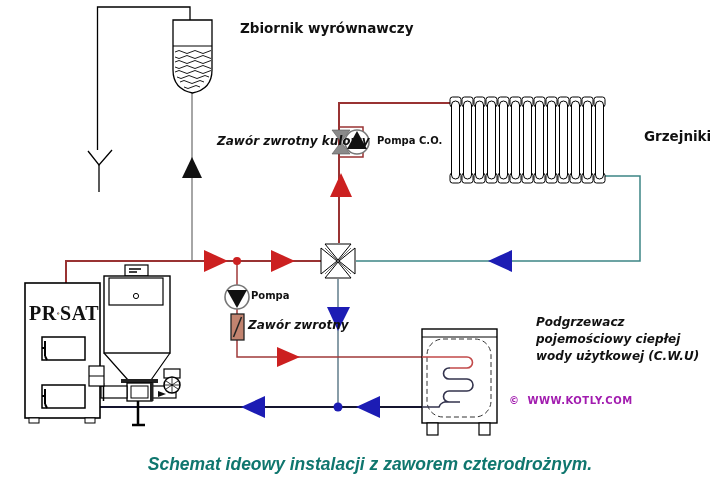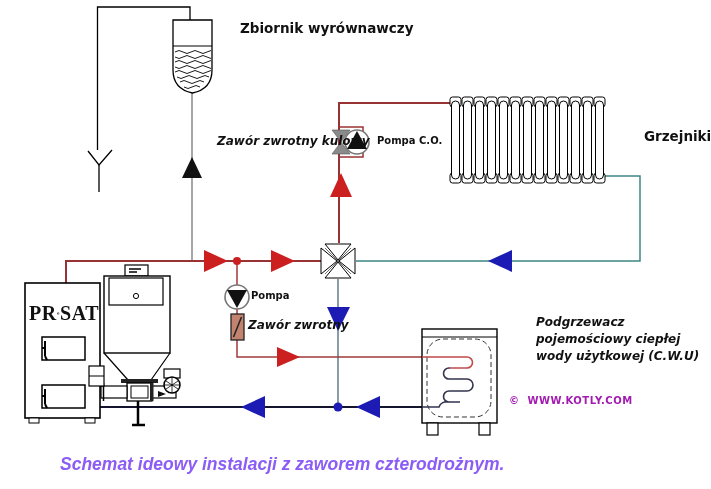--- a/index.html
+++ b/index.html
@@ -23,24 +23,24 @@
   .lbl.small{font-size:12px;font-style:italic;}
   .multiline{white-space:pre-line;}
   .copyright{
     font-size:10px;
     letter-spacing:0.5px;
     color:#a21caf;
   }
   .caption{
     position:absolute;
     left:60px;top:454px;width:620px;
-    text-align:left;
+    text-align:center;
     font-family:"Liberation Sans", sans-serif;
     font-weight:bold;font-style:italic;
-    font-size:17.5px;color:#8b5cf6;
+    font-size:17.5px;color:#0f766e;
   }
   .prosat{
     position:absolute;left:29px;top:302px;width:70px;
     display:flex;align-items:center;justify-content:center;
     font-family:"Liberation Serif", serif;
     font-weight:bold;font-size:20px;color:#111;
     letter-spacing:0.5px;
   }
   .prosat svg{margin:0 0.5px;}
 </style>

